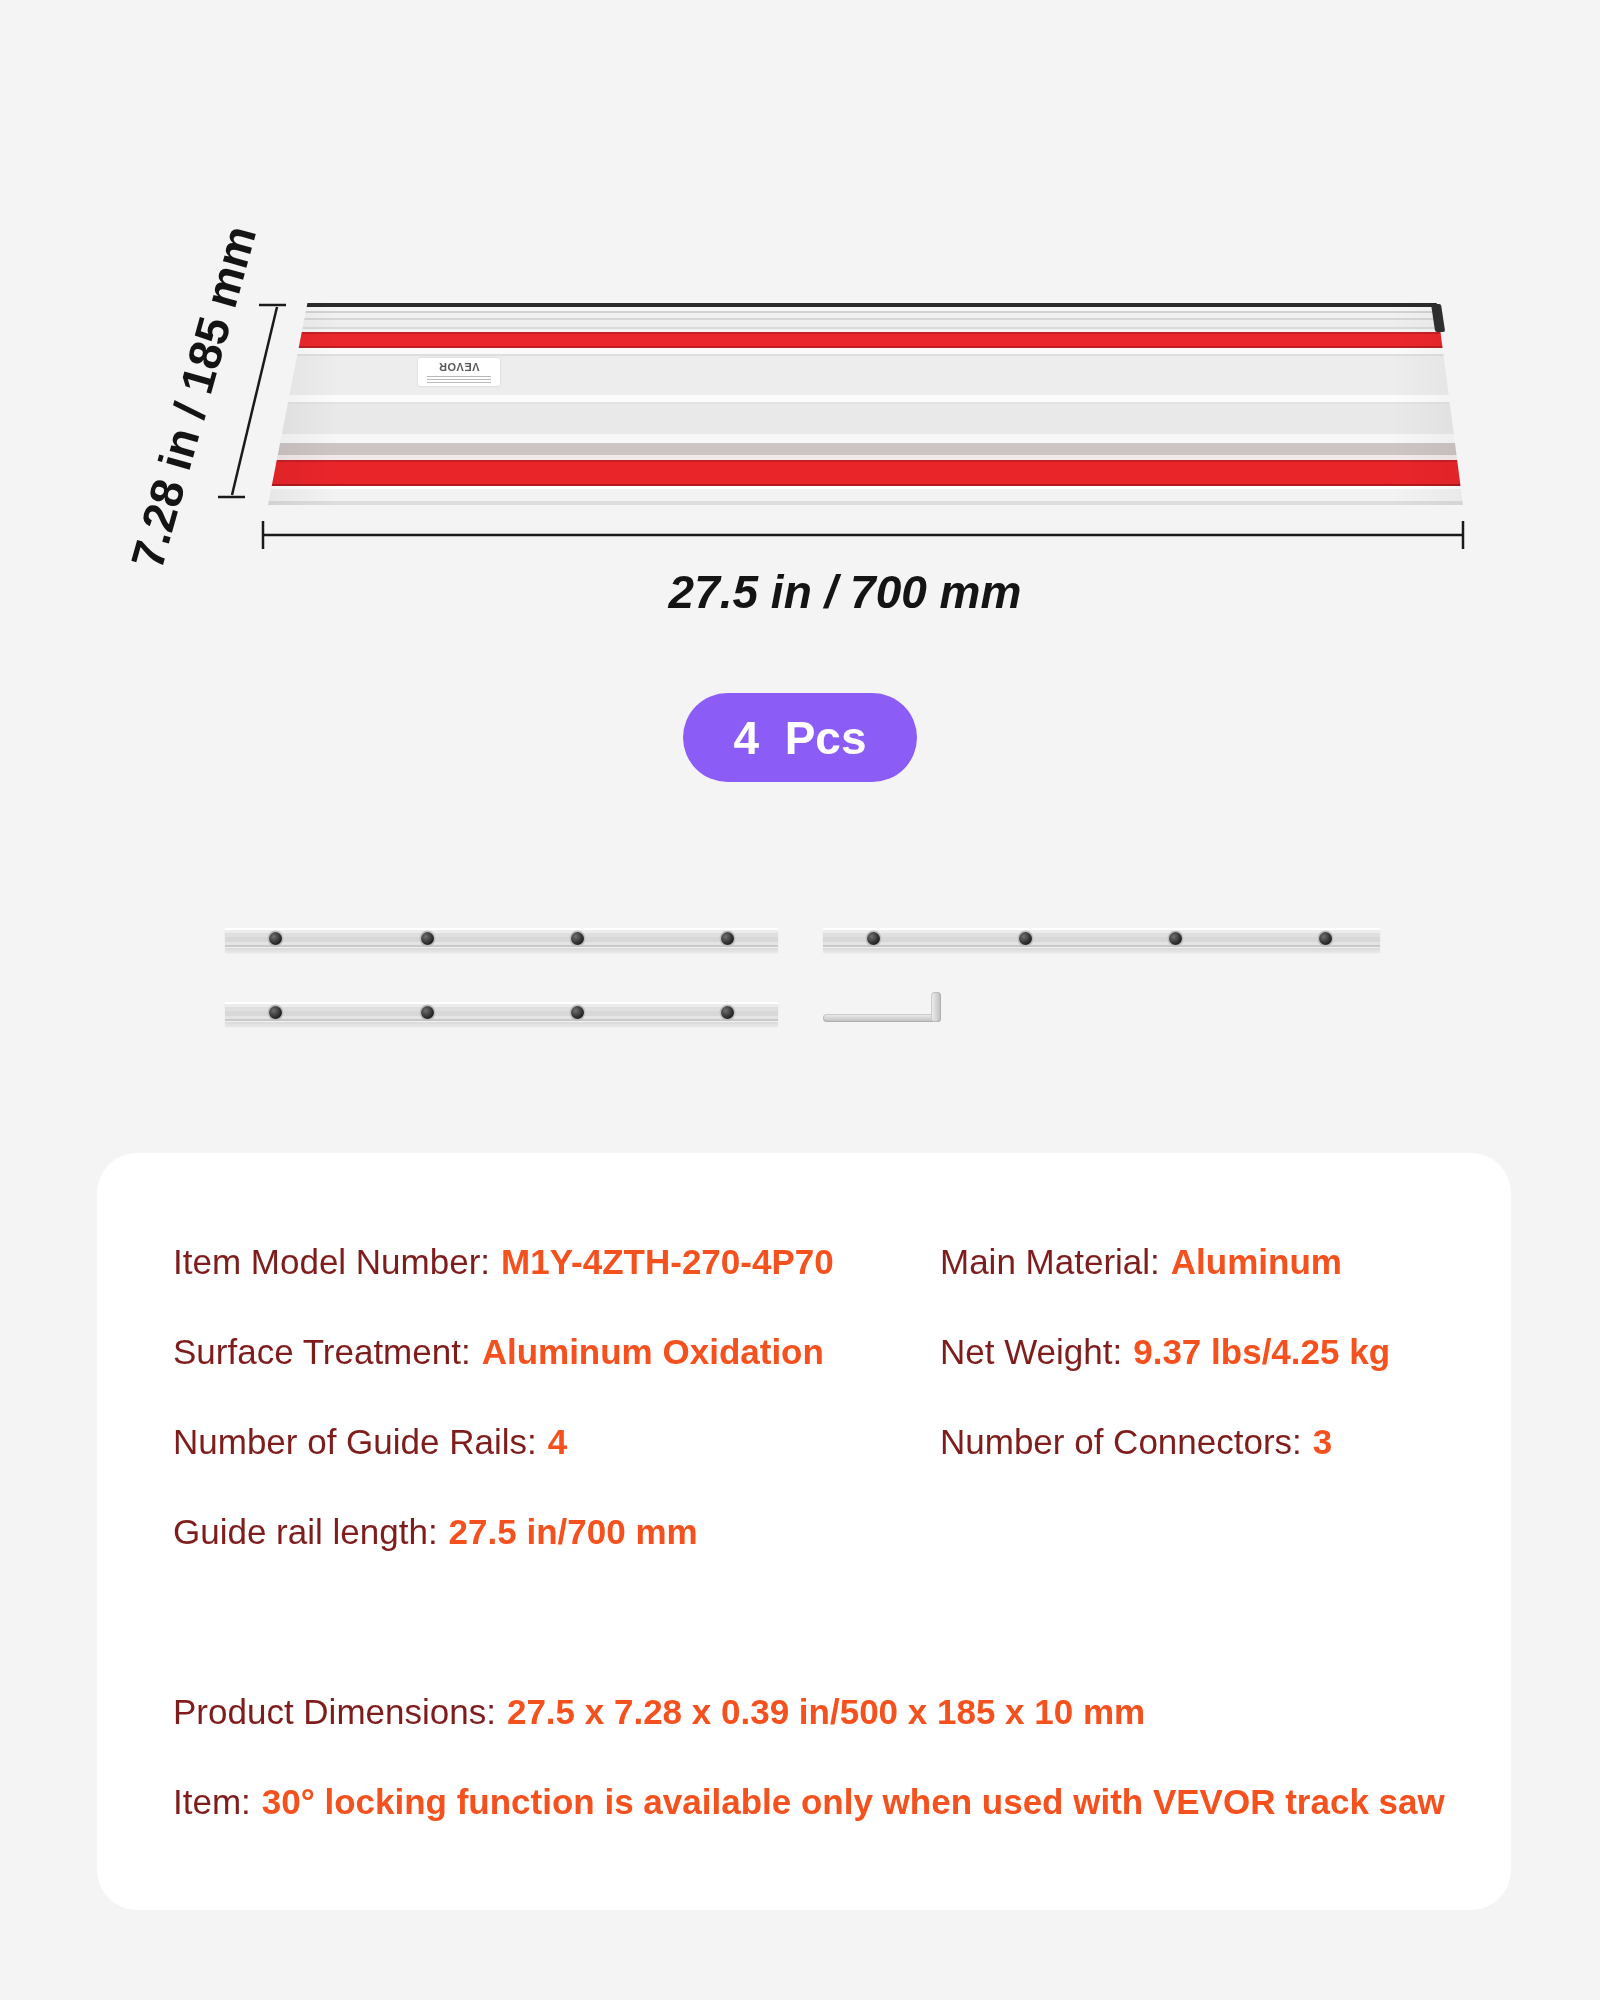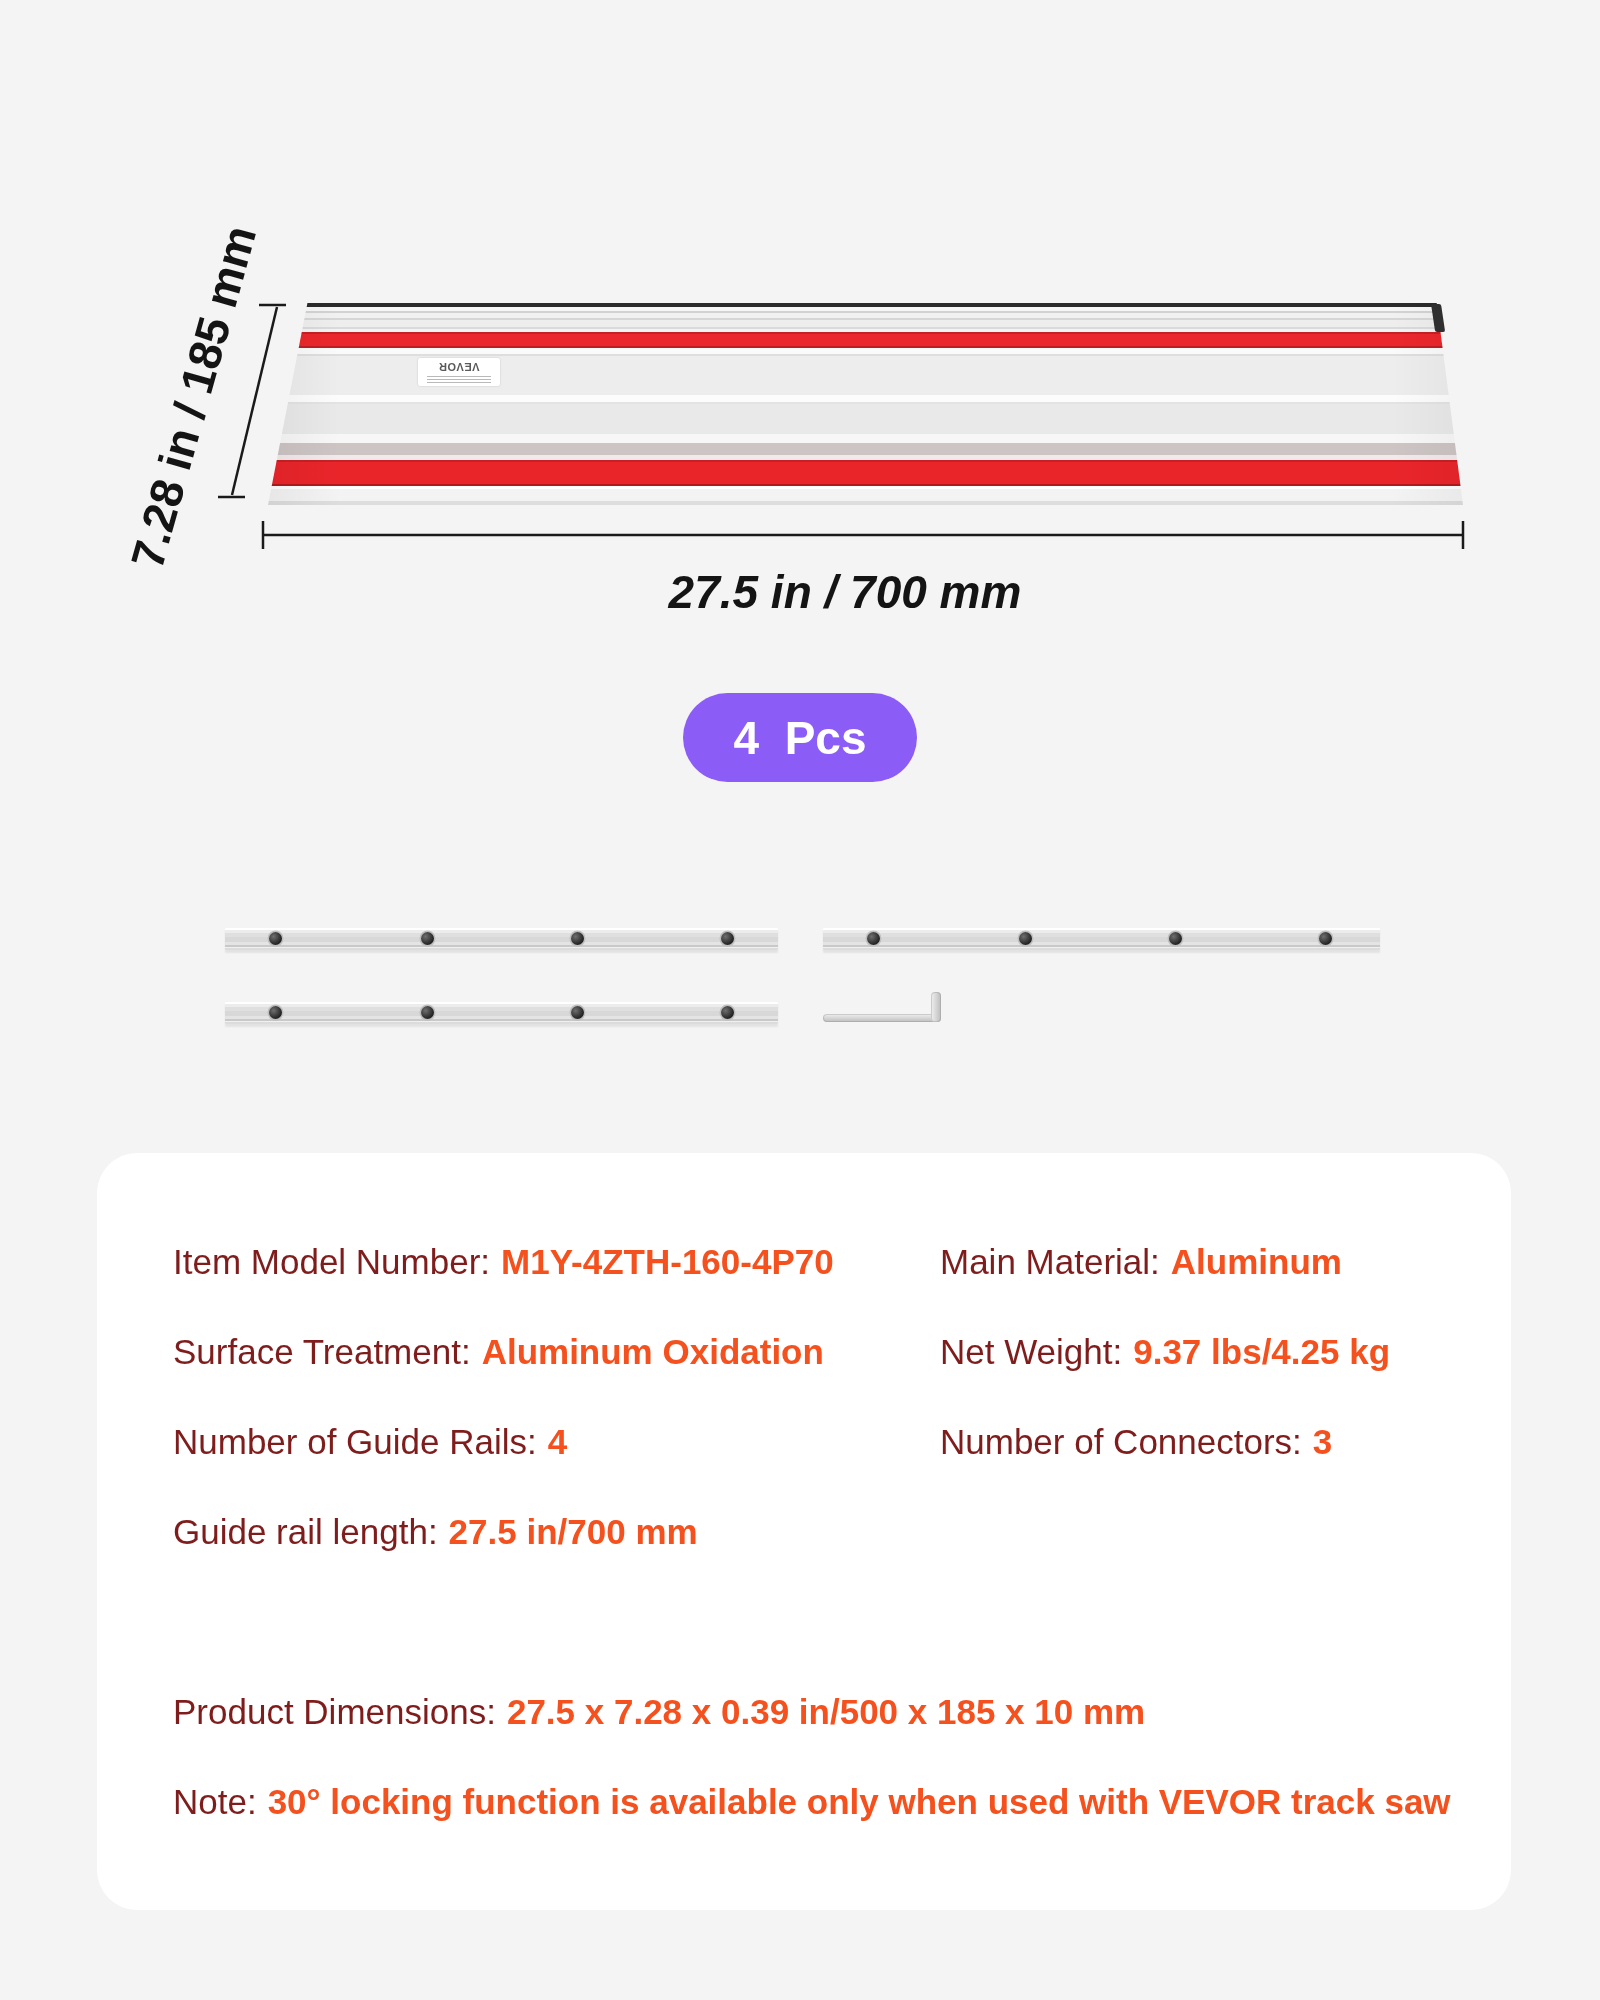--- a/index.html
+++ b/index.html
@@ -140,21 +140,21 @@
     <span class="screw p2"></span>
     <span class="screw p3"></span>
     <span class="screw p4"></span>
   </div>
 
   <div class="hex-h"></div>
   <div class="hex-v"></div>
 
   <div class="card">
     <div class="spec" id="s0">
-      <span class="lbl">Item Model Number:</span><span class="val">M1Y-4ZTH-160-4P70</span>
+      <span class="lbl">Item Model Number:</span><span class="val">M1Y-4ZTH-270-4P70</span>
     </div>
     <div class="spec" id="s2">
       <span class="lbl">Surface Treatment:</span><span class="val">Aluminum Oxidation</span>
     </div>
     <div class="spec" id="s1">
       <span class="lbl">Main Material:</span><span class="val">Aluminum</span>
     </div>
     <div class="spec" id="s3">
       <span class="lbl">Net Weight:</span><span class="val">9.37 lbs/4.25 kg</span>
     </div>
@@ -164,17 +164,17 @@
     <div class="spec" id="s5">
       <span class="lbl">Number of Connectors:</span><span class="val">3</span>
     </div>
     <div class="spec" id="s6">
       <span class="lbl">Guide rail length:</span><span class="val">27.5 in/700 mm</span>
     </div>
     <div class="spec" id="s8">
       <span class="lbl">Product Dimensions:</span><span class="val">27.5 x 7.28 x 0.39 in/500 x 185 x 10 mm</span>
     </div>
     <div class="spec" id="s9">
-      <span class="lbl">Note:</span><span class="val">30° locking function is available only when used with VEVOR track saw</span>
+      <span class="lbl">Item:</span><span class="val">30° locking function is available only when used with VEVOR track saw</span>
     </div>
   </div>
 
 </div>
 
 </body></html>

